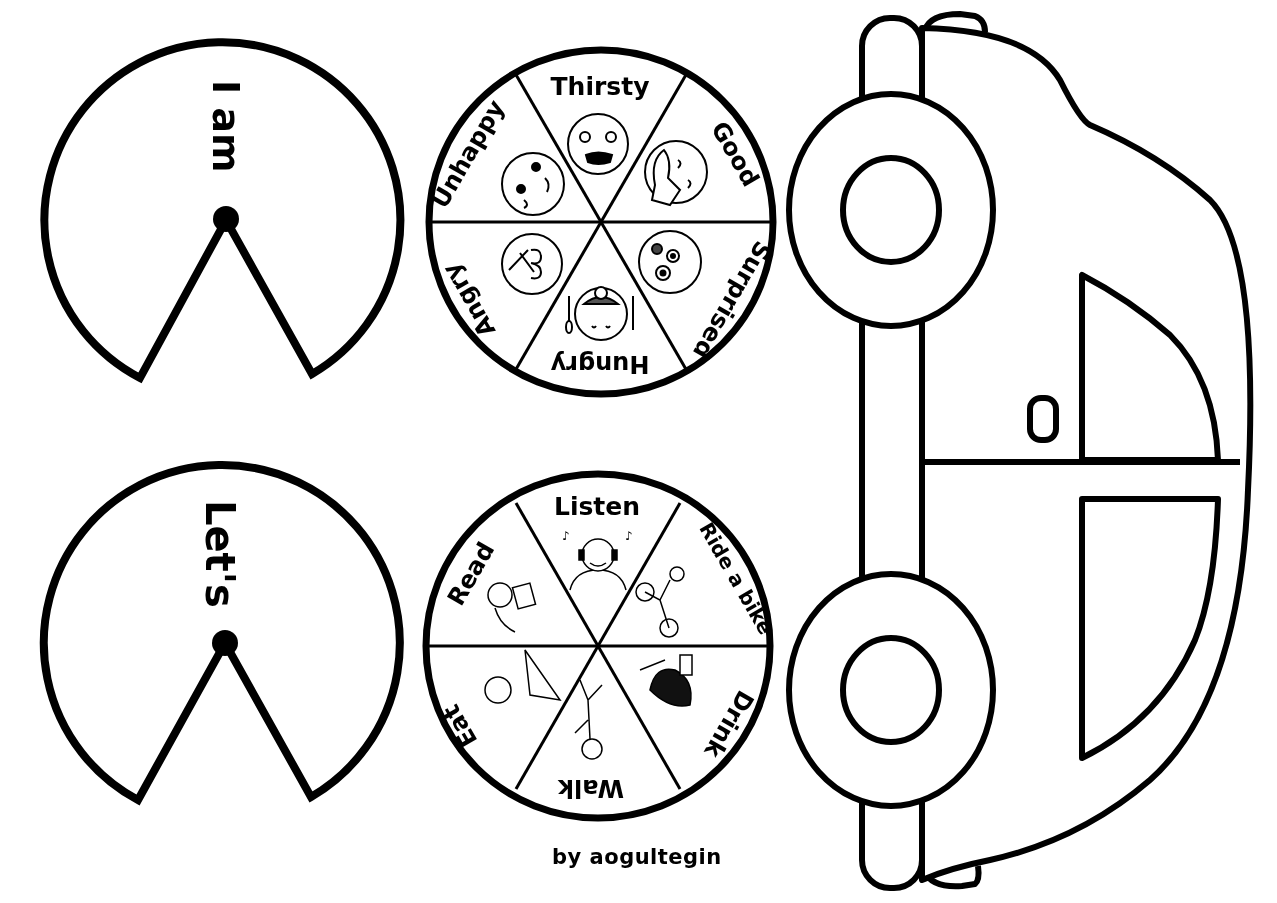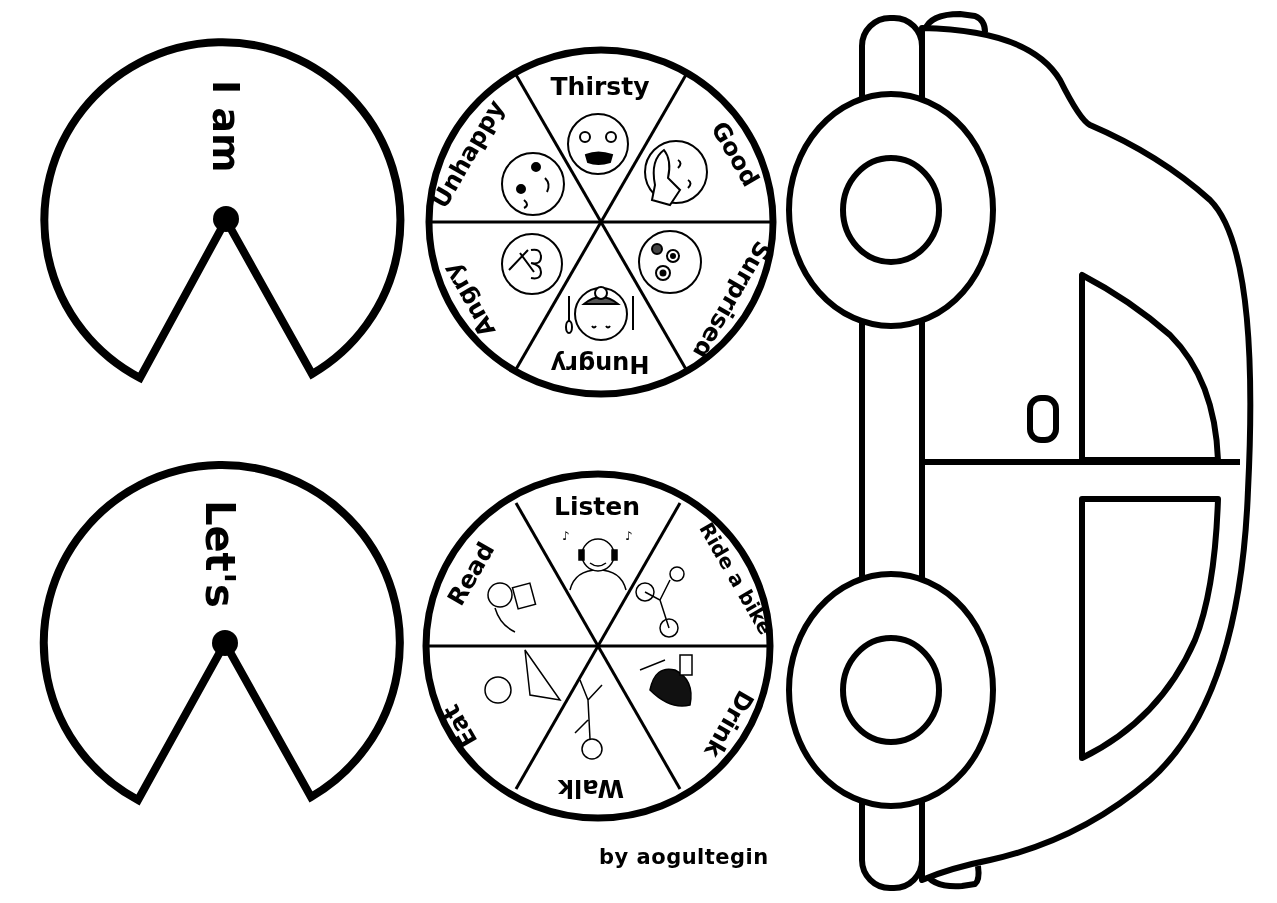--- a/index.html
+++ b/index.html
@@ -1,19 +1,19 @@
 <!DOCTYPE html>
 <html><head>
   <meta charset="utf-8">
   <style>
     html, body { margin: 0; padding: 0; background: #ffffff; }
     body { width: 1277px; height: 903px; position: relative; overflow: hidden; font-family: "DejaVu Sans", sans-serif; }
     svg { position: absolute; left: 0; top: 0; }
     .lbl { font-family: "DejaVu Sans", sans-serif; font-weight: bold; fill: #000; }
-    .credit { position: absolute; left: 552px; top: 845px; font-family: "DejaVu Sans", sans-serif; font-weight: bold; font-size: 21px; color: #000; letter-spacing: 0.5px; margin-left: 47px; }
+    .credit { position: absolute; left: 552px; top: 845px; font-family: "DejaVu Sans", sans-serif; font-weight: bold; font-size: 21px; color: #000; letter-spacing: 0.5px; }
   </style>
 </head>
 <body>
 
 <svg width="1277" height="903" viewBox="0 0 1277 903">
 
   <g>
     <path d="M 140 378 A 178 178 0 1 1 312 374 L 226 220 Z" fill="#fff" stroke="#000" stroke-width="8" stroke-linejoin="miter"></path>
     <circle cx="226" cy="219" r="13" fill="#000"></circle>
     <text class="lbl" transform="translate(213,80) rotate(90)" font-size="38">I am</text>

